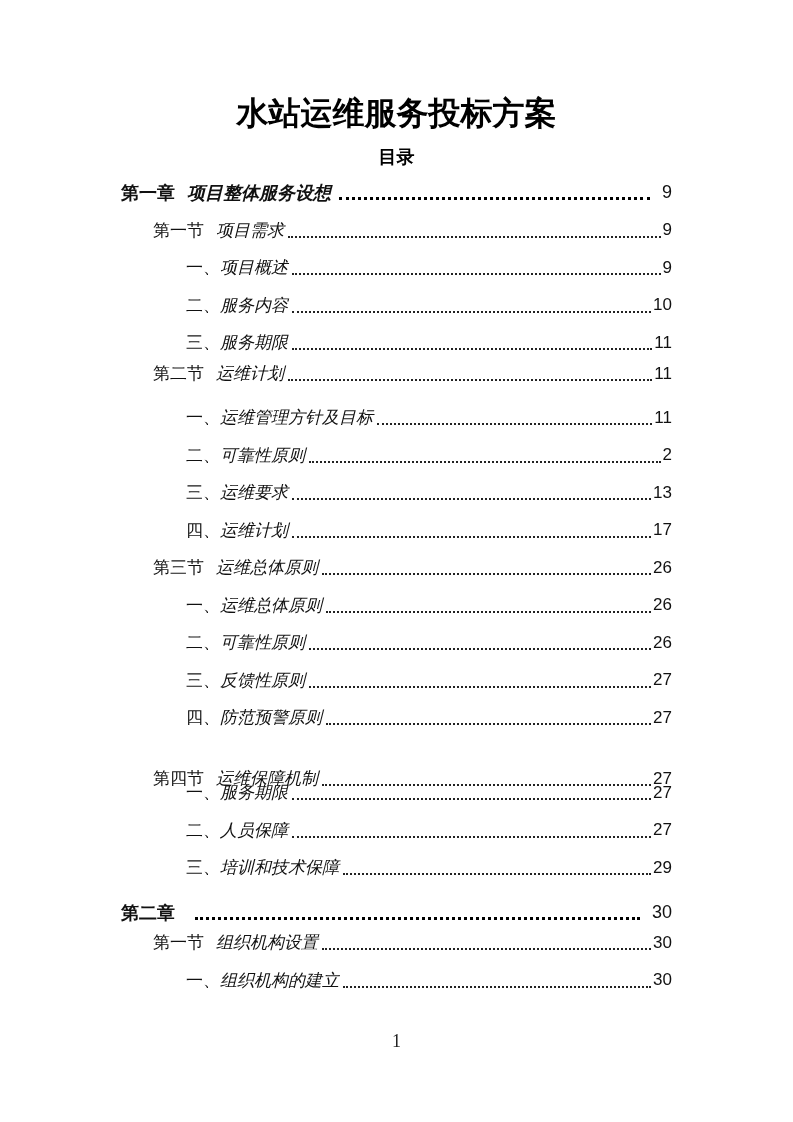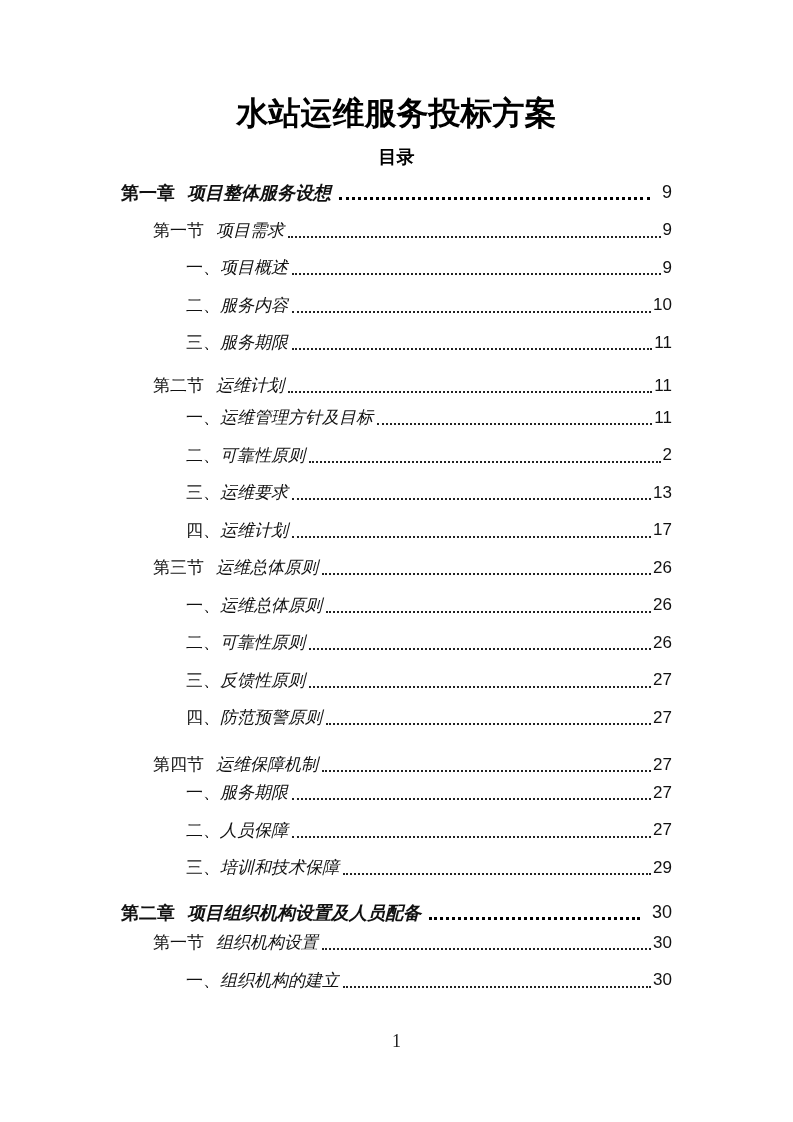--- a/index.html
+++ b/index.html
@@ -70,21 +70,21 @@
       <span class="label">服务内容</span>
       <span class="leader"></span>
       <span class="page-num">10</span>
     </div>
     <div class="row lvl3" style="top:150px">
       <span class="num">三、</span>
       <span class="label">服务期限</span>
       <span class="leader"></span>
       <span class="page-num">11</span>
     </div>
-    <div class="row lvl2" style="top:193px">
+    <div class="row lvl2" style="top:181px">
       <span class="num">第二节</span>
         <span class="gap"></span>
       <span class="label">运维计划</span>
       <span class="leader"></span>
       <span class="page-num">11</span>
     </div>
     <div class="row lvl3" style="top:225px">
       <span class="num">一、</span>
       <span class="label">运维管理方针及目标</span>
       <span class="leader"></span>
@@ -132,21 +132,21 @@
       <span class="label">反馈性原则</span>
       <span class="leader"></span>
       <span class="page-num">27</span>
     </div>
     <div class="row lvl3" style="top:525px">
       <span class="num">四、</span>
       <span class="label">防范预警原则</span>
       <span class="leader"></span>
       <span class="page-num">27</span>
     </div>
-    <div class="row lvl2" style="top:572px">
+    <div class="row lvl2" style="top:586px">
       <span class="num">第四节</span>
         <span class="gap"></span>
       <span class="label">运维保障机制</span>
       <span class="leader"></span>
       <span class="page-num">27</span>
     </div>
     <div class="row lvl3" style="top:600px">
       <span class="num">一、</span>
       <span class="label">服务期限</span>
       <span class="leader"></span>
@@ -160,21 +160,20 @@
     </div>
     <div class="row lvl3" style="top:675px">
       <span class="num">三、</span>
       <span class="label">培训和技术保障</span>
       <span class="leader"></span>
       <span class="page-num">29</span>
     </div>
     <div class="row lvl1" style="top:720px">
       <span class="num">第二章</span>
         <span class="gap"></span>
-      <span class="label">项目组织机构设置及人员配备</span>
       <span class="leader"></span>
       <span class="page-num">30</span>
     </div>
     <div class="row lvl2" style="top:750px">
       <span class="num">第一节</span>
         <span class="gap"></span>
       <span class="label">组织机构设置</span>
       <span class="leader"></span>
       <span class="page-num">30</span>
     </div>

